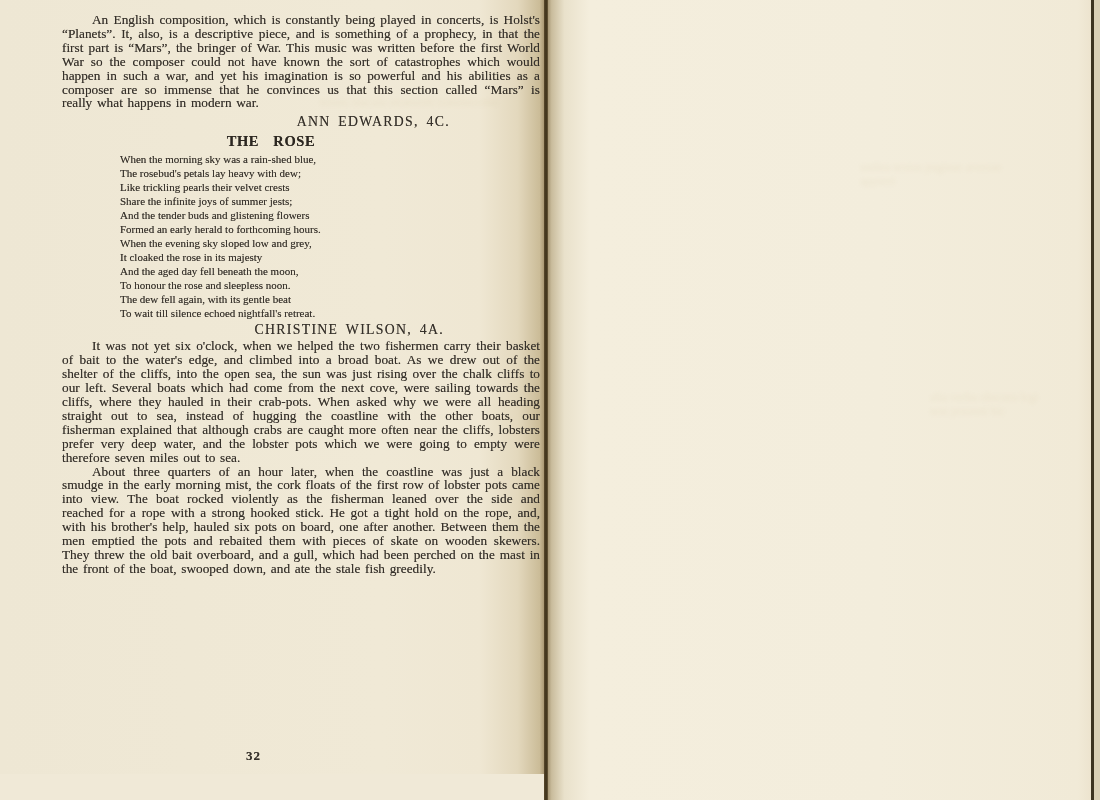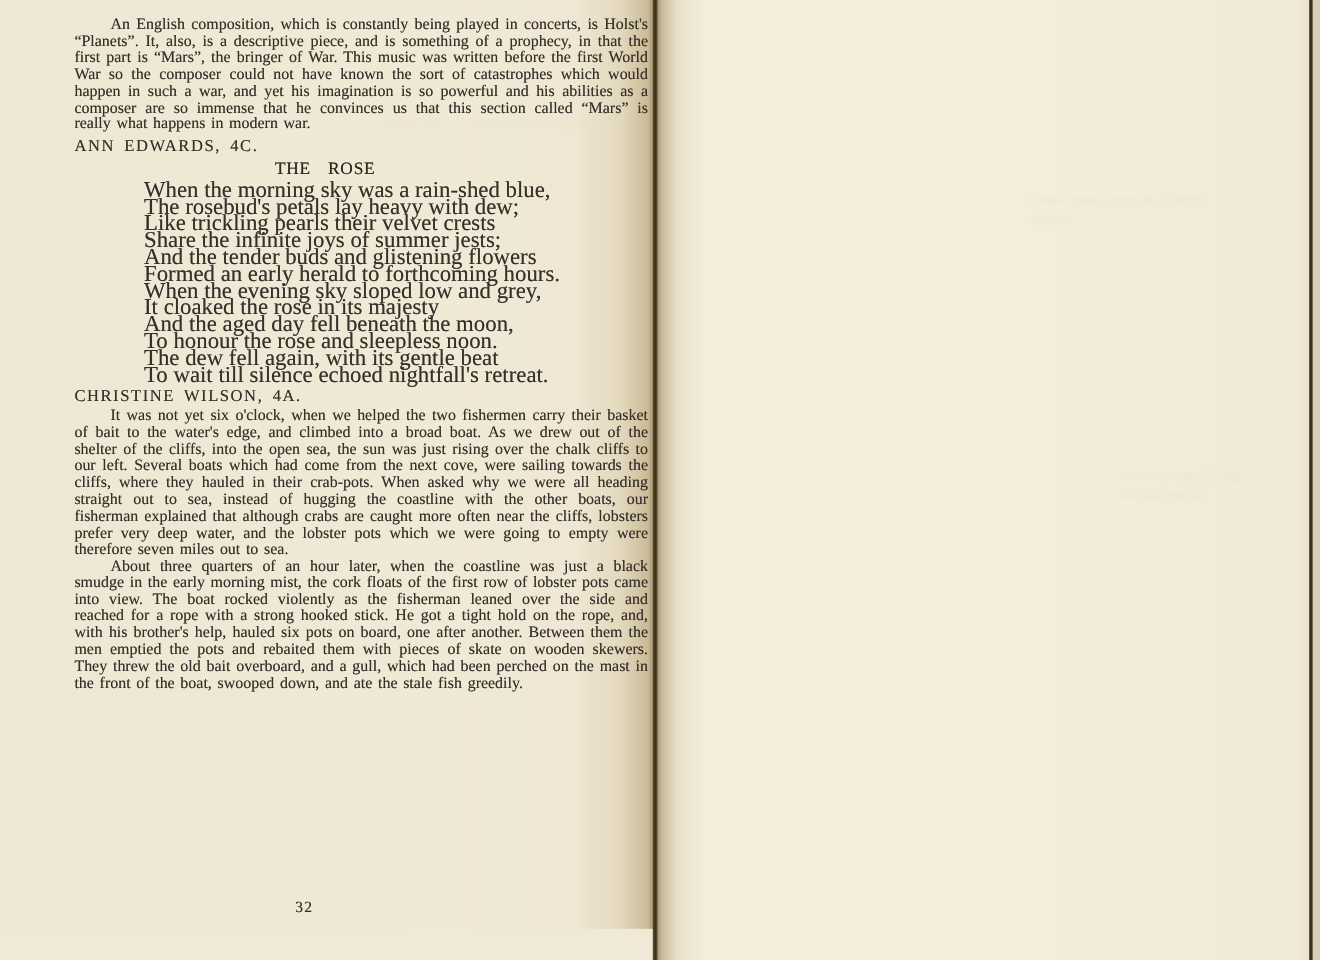--- a/index.html
+++ b/index.html
@@ -56,54 +56,54 @@
     text-align: justify;
     font-size: 13.3px;
     line-height: 13.9px;
     text-indent: 30px;
     word-spacing: 1.4px;
     text-shadow: 0 0 0.5px rgba(46,40,32,0.55);
   }
 
   .heading {
     margin: 4px 0 2px 0;
-    font-weight: normal;
+    font-weight: bold;
     text-align: center;
     font-size: 14.5px;
     letter-spacing: 0.6px;
     color: #2c2721;
     text-shadow: 0 0 0.5px rgba(40,34,26,0.6);
   }
   .heading.rose    { padding-right: 60px; word-spacing: 10px; margin-top: 3px; }
   .heading.lobster { padding-right: 72px; margin: 5px 0 2px 0; }
 
   .poem {
     margin: 1px 0 0 0;
     padding-left: 58px;
-    font-size: 19px;
+    font-size: 11px;
     line-height: 14.0px;
     white-space: pre-line;
     text-shadow: 0 0 0.5px rgba(46,40,32,0.55);
   }
 
   .signature {
     margin: 3px 0 1px 0;
     font-size: 13.8px;
     letter-spacing: 1.3px;
     word-spacing: 3px;
-    text-align: left;
+    text-align: right;
     text-shadow: 0 0 0.5px rgba(46,40,32,0.55);
   }
   .sig-ann       { padding-right: 90px;  margin-top: 4px; }
   .sig-christine { padding-right: 96px; margin-top: 2px; }
 
   .pagenum {
     position: absolute;
     font-size: 13px;
-    font-weight: normal;
+    font-weight: bold;
     letter-spacing: 1px;
     color: #35302a;
     text-shadow: 0 0 0.5px rgba(46,40,32,0.55);
   }
   .pagenum-32 { left: 246px; top: 748px; }
 </style>
 </head>
 <body>
 
 <div class="scan">

